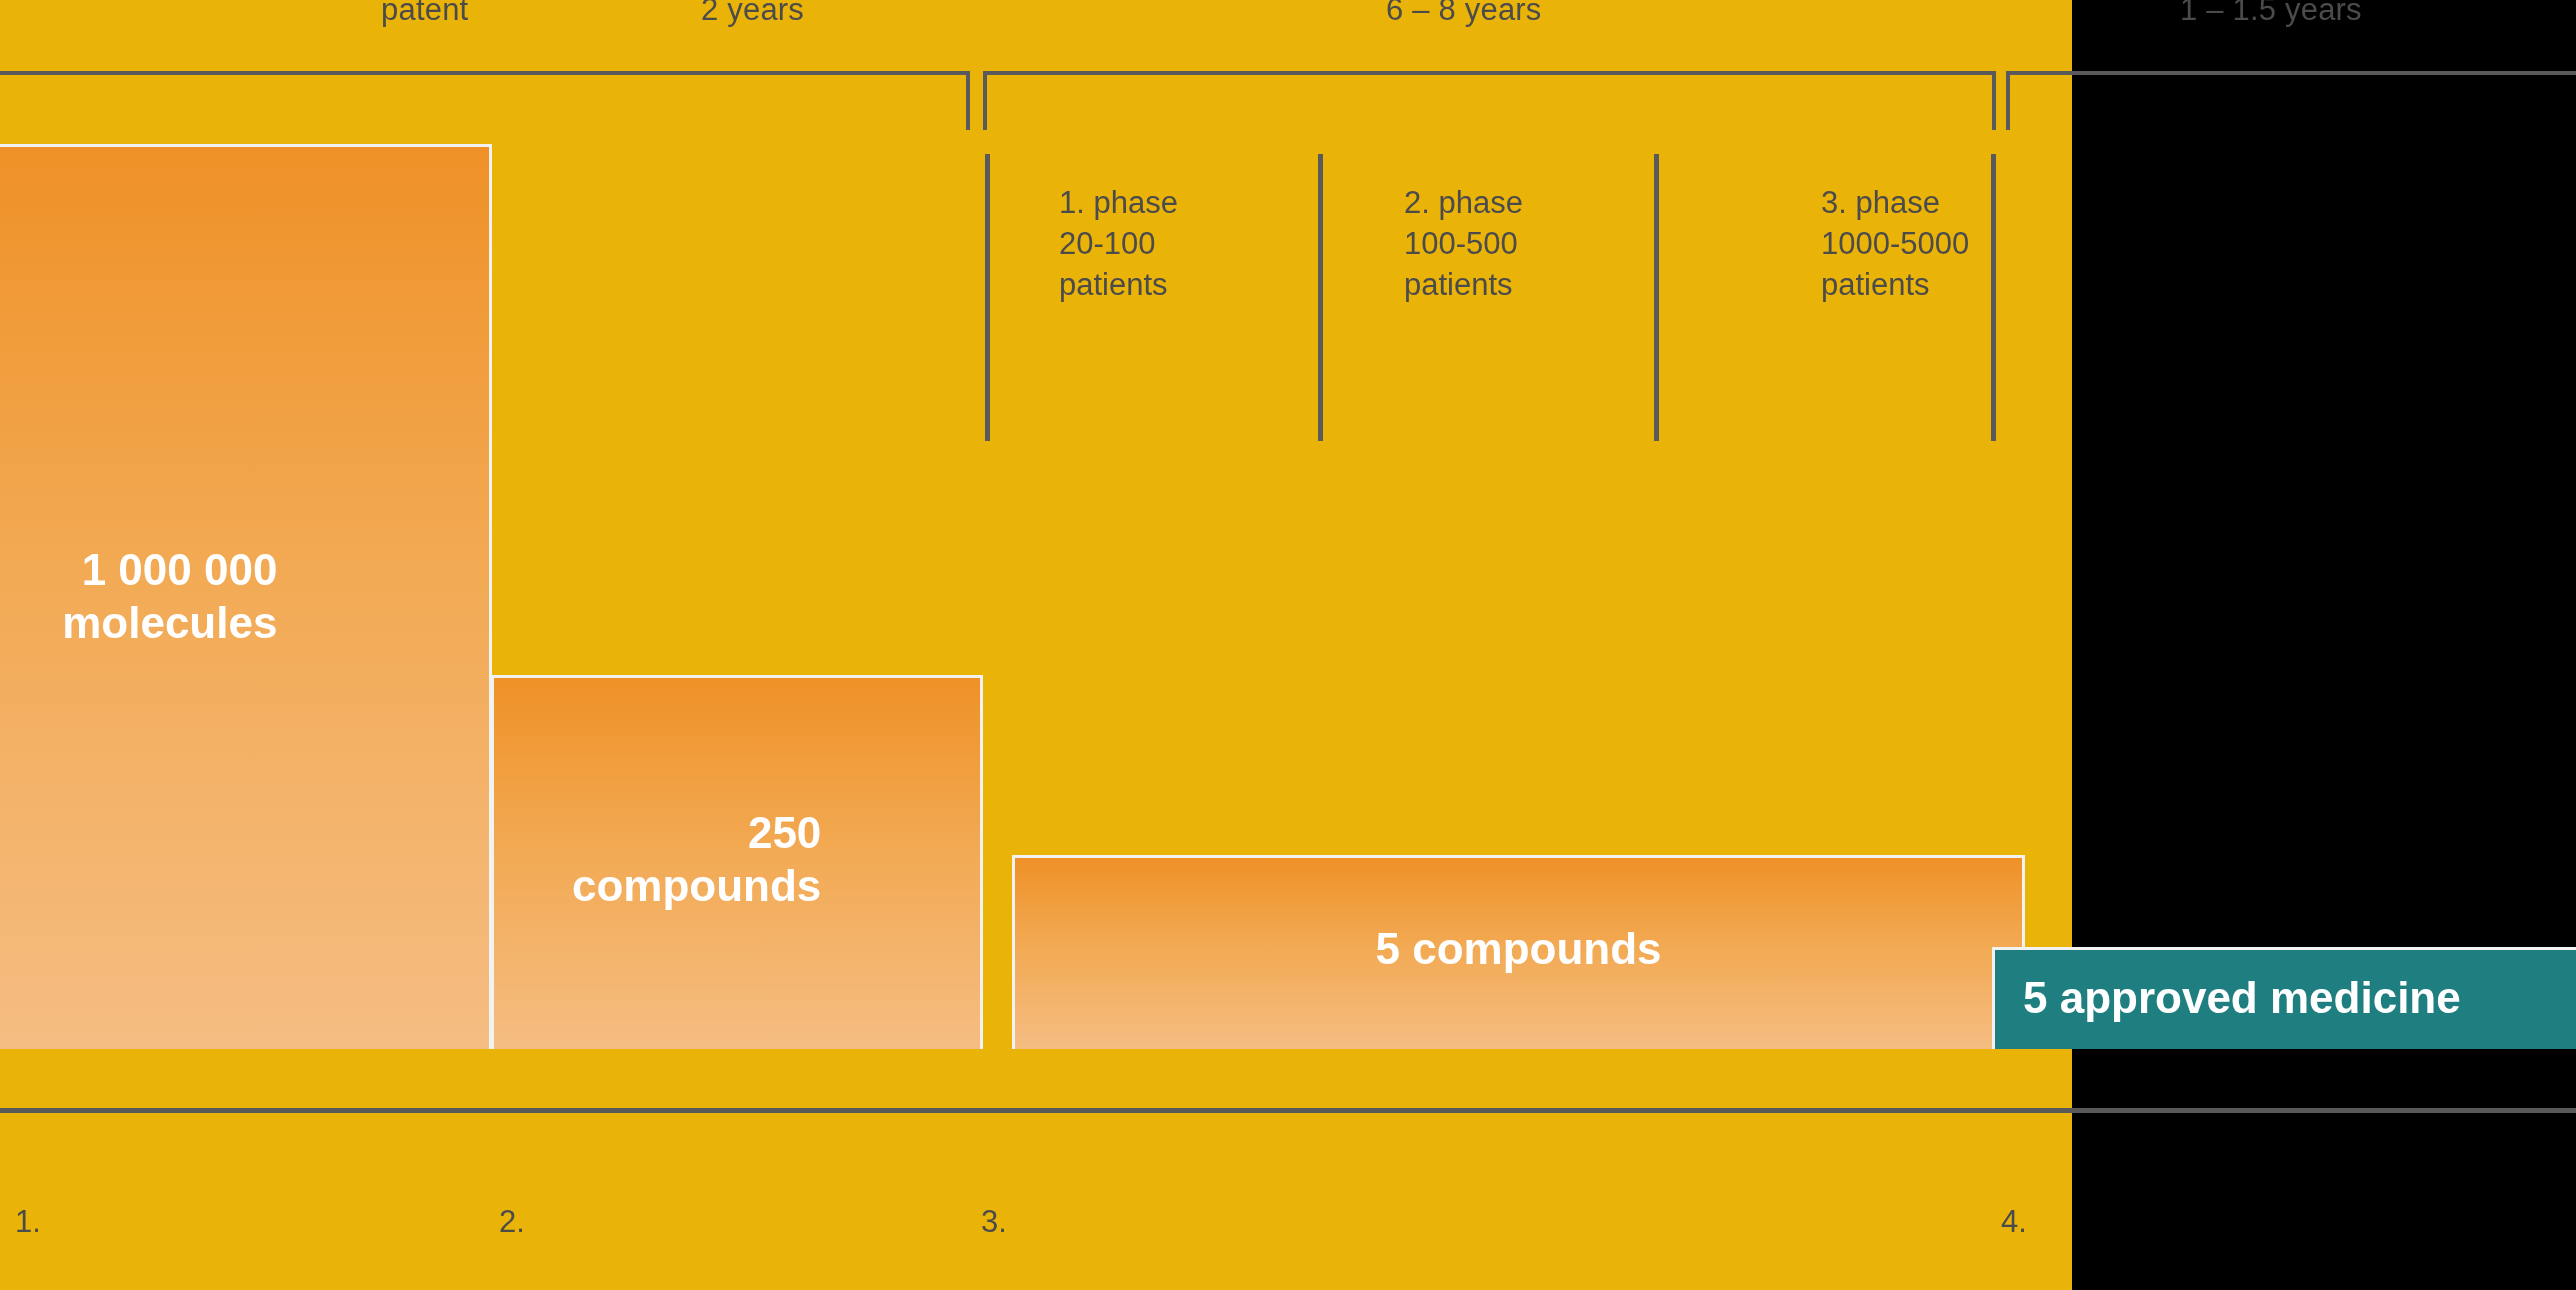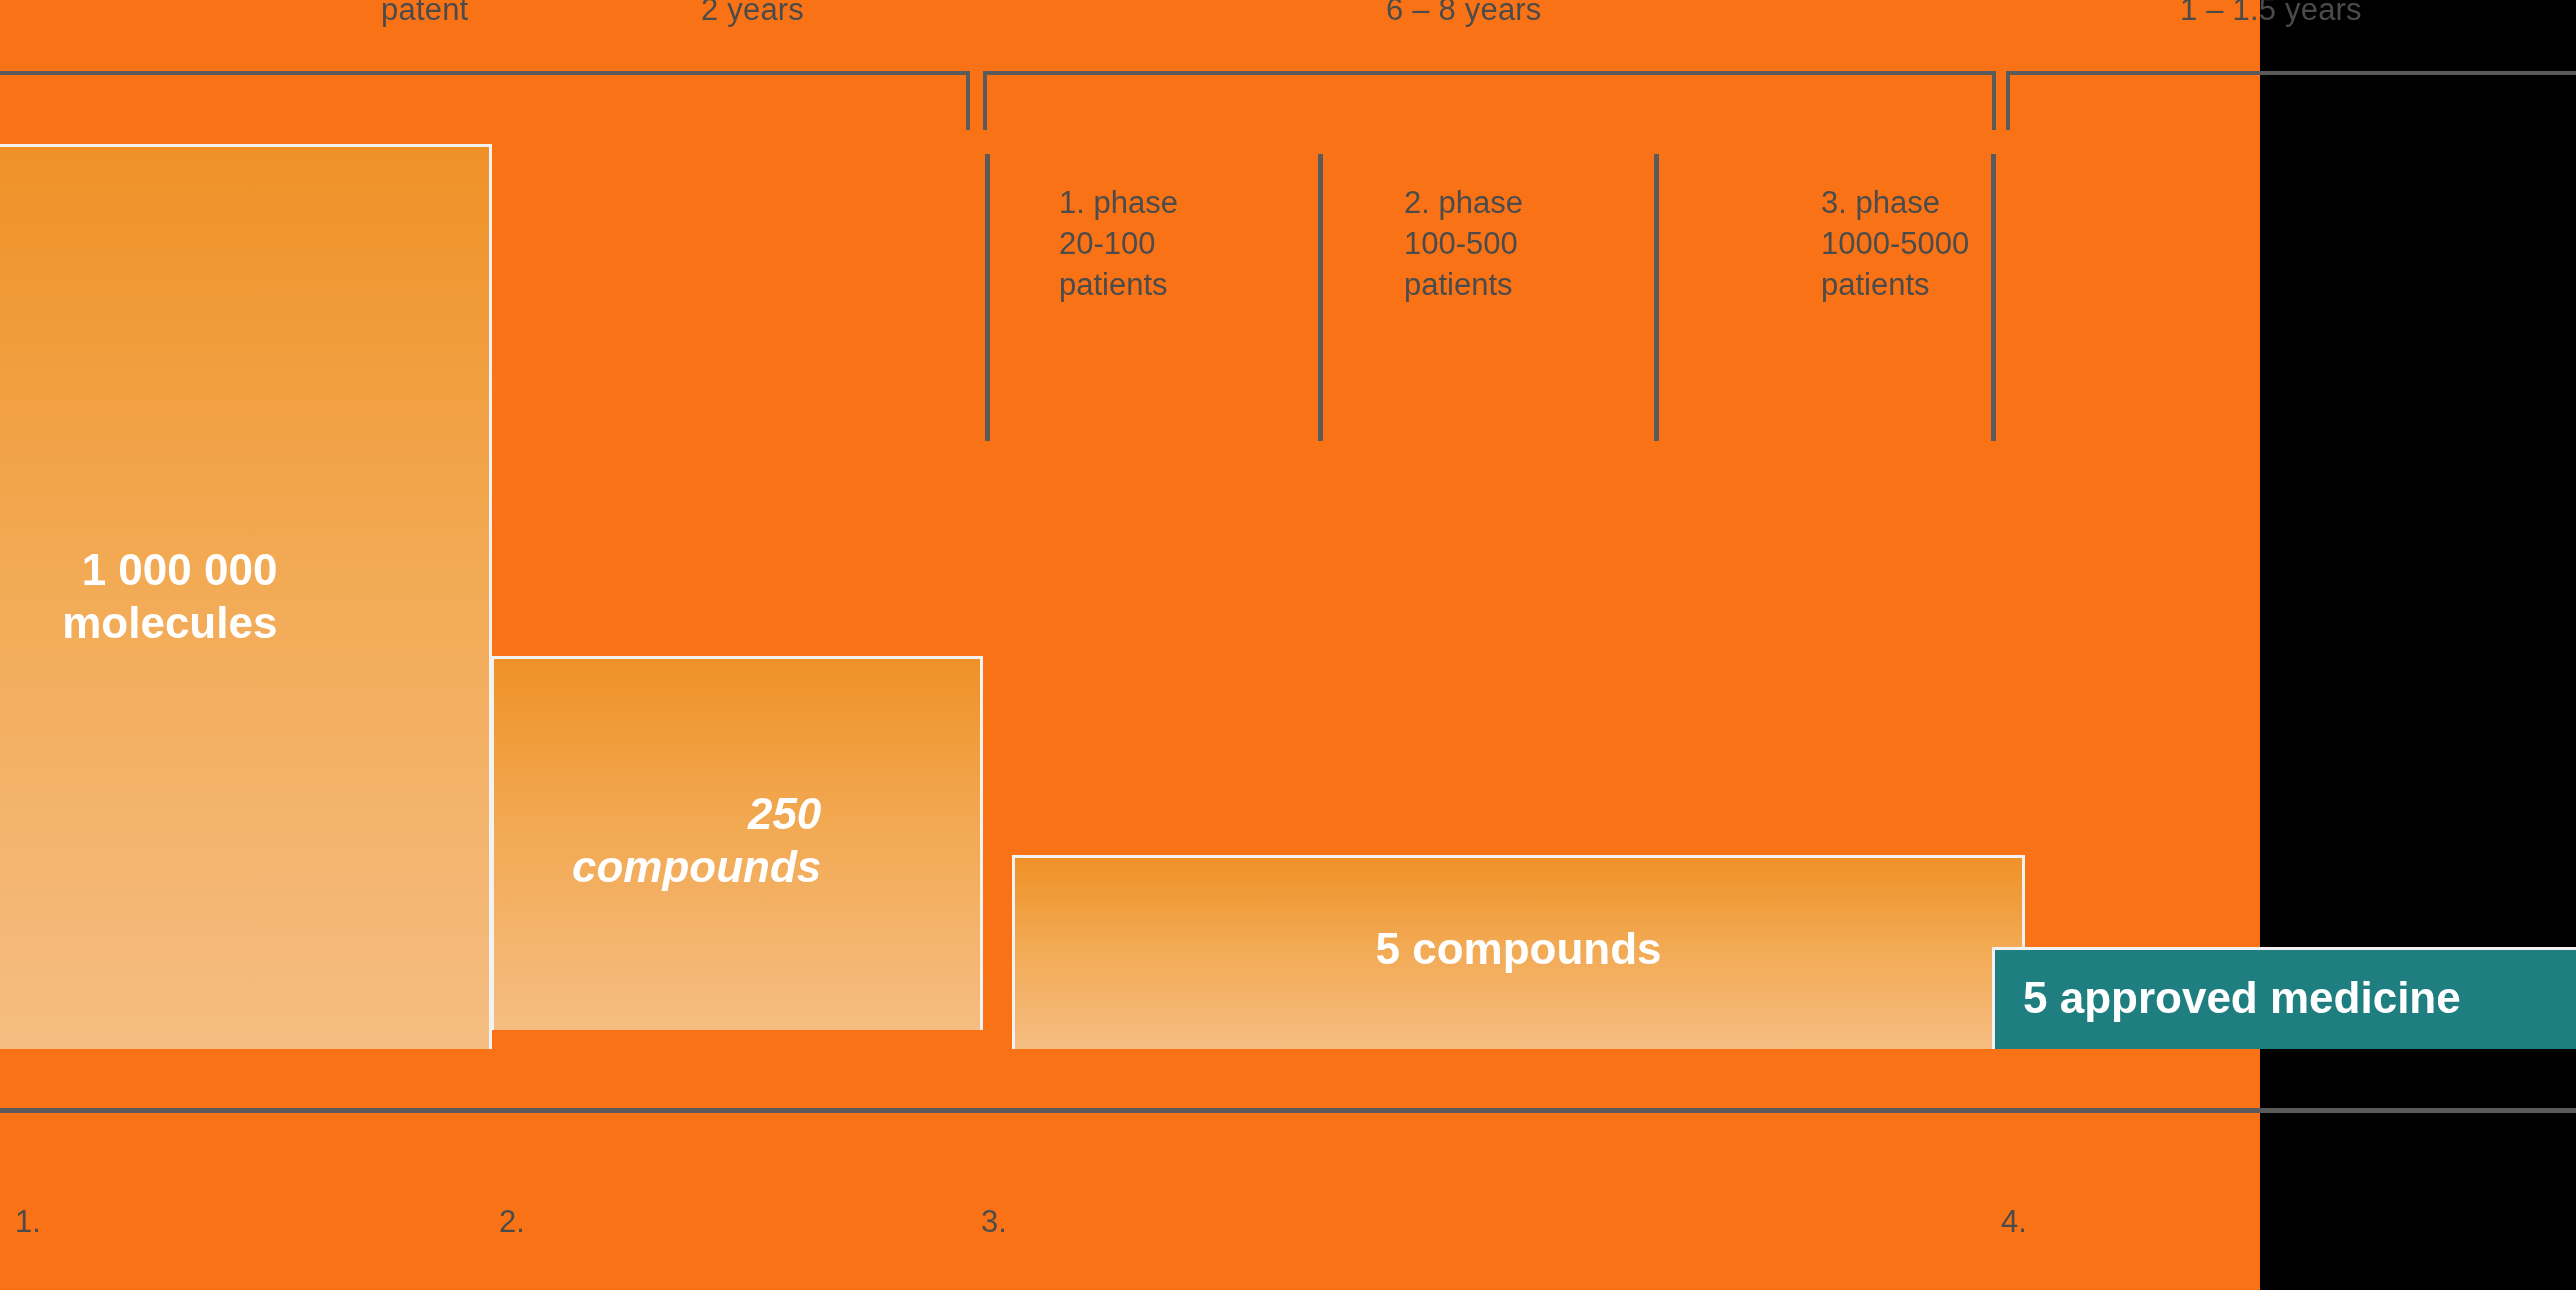--- a/index.html
+++ b/index.html
@@ -11,23 +11,23 @@
     width: 2576px;
     height: 1291px;
     font-family: "Liberation Sans", sans-serif;
     overflow: hidden;
     position: relative;
   }
 
   .canvas {
     position: absolute;
     left: 0; top: 0;
-    width: 2260px;
+    width: 2072px;
     height: 1291px;
-    background: #f97316;
+    background: #eab308;
   }
 
   
   .dur-label {
     position: absolute;
     color: #4b4b4b;
     font-size: 31px;
     font-weight: 400;
     white-space: nowrap;
     letter-spacing: 0.2px;
@@ -132,21 +132,21 @@
 patients</div>
   <div class="phase-block" style="left:1821px; top:182px;">3. phase
 1000-5000
 patients</div>
 
   <div class="bar" style="left:-3.8px; top:144px; width:496px; height:905px; padding:0;">
     <div class="bar-label" style="margin-left:63px; margin-top:396px;">1 000 000
 molecules</div>
   </div>
 
-  <div class="bar" style="left:491px; top:656px; width:492px; height:374px;font-style:italic;">
+  <div class="bar" style="left:491px; top:675px; width:492px; height:374px;">
     <div class="bar-label" style="margin-left:78px; margin-top:128px;">250
 compounds</div>
   </div>
 
   <div class="bar" style="left:1012px; top:855px; width:1013px; height:194px;">
     <div class="bar-label single" style="margin-left:0; margin-top:64px; width:100%; text-align:center;">5 compounds</div>
   </div>
 
   <div class="bar teal" style="left:1992px; top:947px; width:588px; height:102px;">
     <div class="bar-label single" style="margin-left:28px; margin-top:21px;">5 approved medicine</div>

